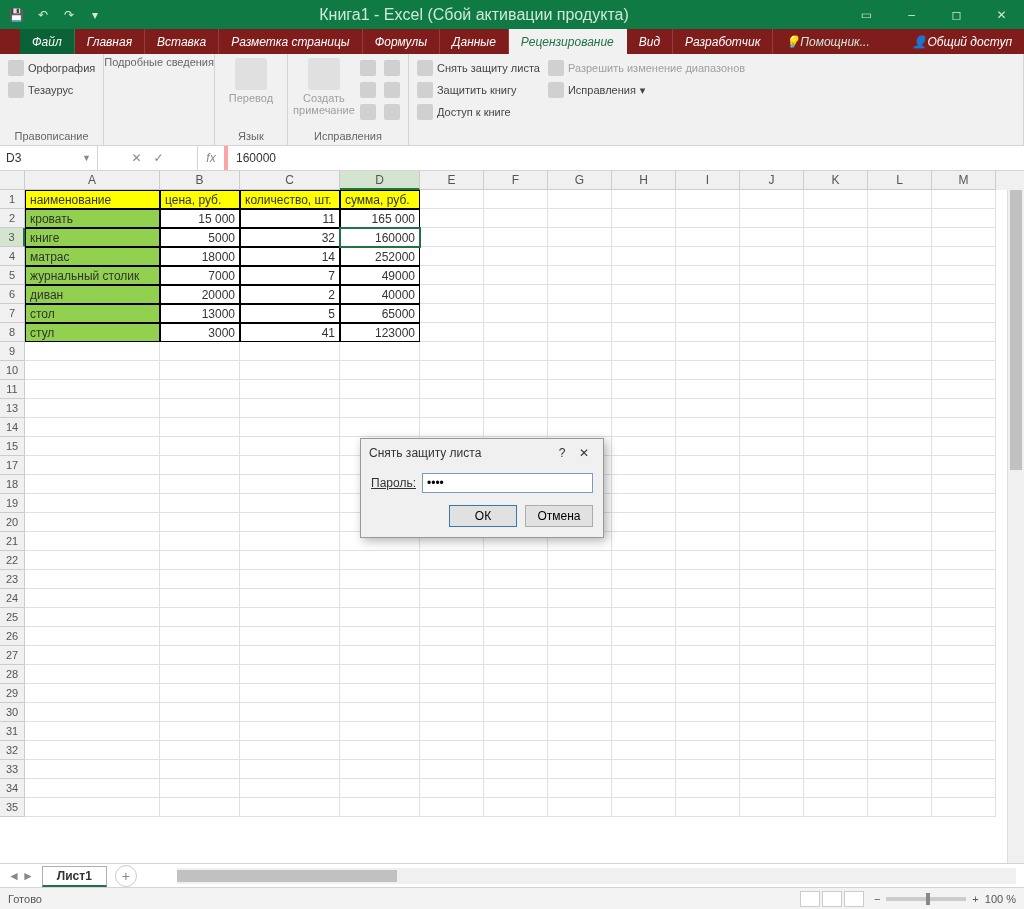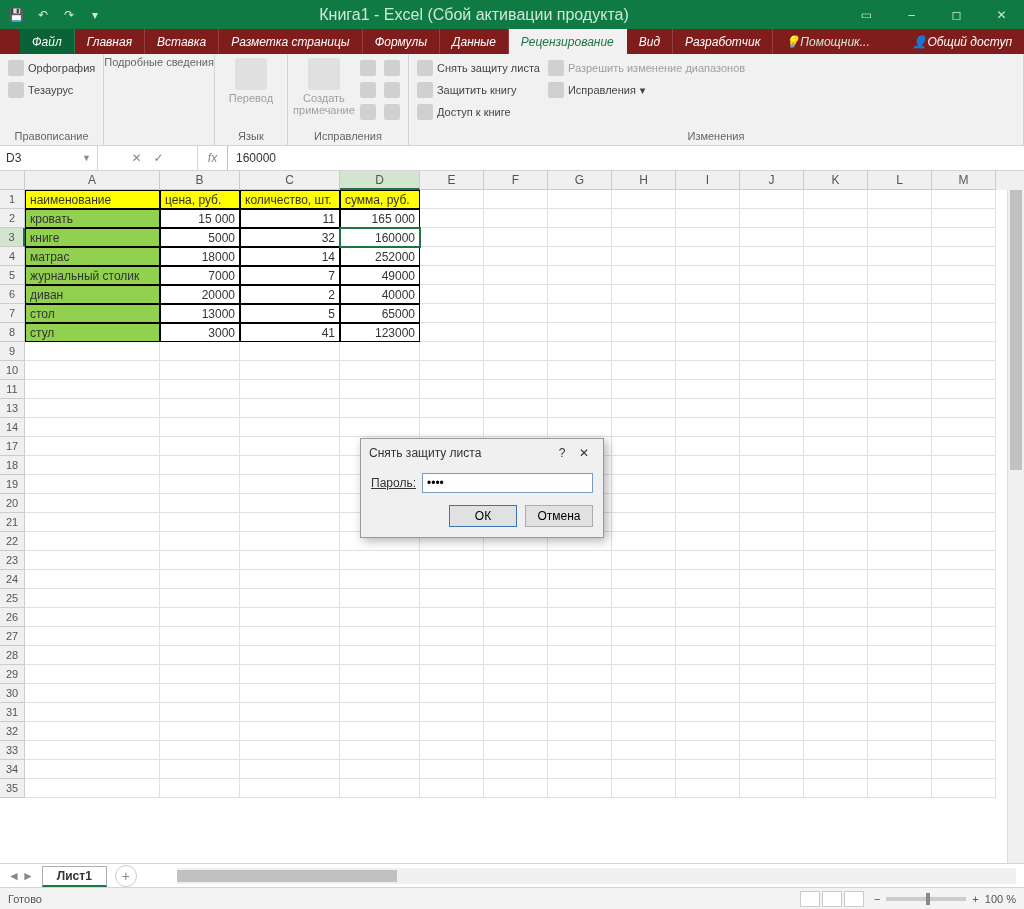--- a/index.html
+++ b/index.html
@@ -32,21 +32,21 @@
   .rbtn-sm { display: flex; align-items: center; gap: 4px; font-size: 11px; color: #444; padding: 2px 2px; white-space: nowrap; }
   .rbtn-sm.disabled { color: #a0a0a0; }
   .rbtn-sm .ico { width: 16px; height: 16px; background: #d0d0d0; border-radius: 2px; }
   .col { display: flex; flex-direction: column; gap: 2px; }
   
   
   .namebox-row { height: 25px; border-bottom: 1px solid #d4d4d4; display: flex; align-items: stretch; background: #fff; }
   .namebox { width: 98px; border-right: 1px solid #d4d4d4; padding: 0 6px; display: flex; align-items: center; font-size: 12px; }
   .namebox .dd { margin-left: auto; color: #888; font-size: 9px; }
   .fx-btns { width: 100px; border-right: 1px solid #d4d4d4; display: flex; align-items: center; justify-content: center; gap: 12px; color: #888; }
-  .fx-label { width: 30px; display: flex; align-items: center; justify-content: center; font-style: italic; color: #888; border-right: 1px solid #fca5a5; }
+  .fx-label { width: 30px; display: flex; align-items: center; justify-content: center; font-style: italic; color: #888; border-right: 4px solid #fca5a5; }
   .formula-input { flex: 1; padding: 0 8px; display: flex; align-items: center; font-size: 12px; }
   
   
   .grid-wrap { position: relative; height: 692px; overflow: hidden; background: #fff; }
   .colheads { display: flex; height: 19px; background: #f0f0f0; }
   .corner { width: 25px; border-right: 1px solid #ccc; border-bottom: 1px solid #ccc; background: #f0f0f0; }
   .ch { border-right: 1px solid #ccc; border-bottom: 1px solid #ccc; text-align: center; font-size: 12px; color: #555; line-height: 19px; background: #f0f0f0; }
   .ch.sel { background: #d3e5cf; border-bottom: 2px solid #217346; }
   .rows { position: relative; }
   .row { display: flex; height: 19px; }
@@ -204,21 +204,20 @@
           </div>
       </div>
       <div class="col">
         <div class="rbtn-sm disabled">
             <span class="ico"></span>
             <span>Разрешить изменение диапазонов</span>
           </div>
         <div class="rbtn-sm"><span class="ico"></span><span>Исправления</span> ▾</div>
       </div>
     </div>
-    <div class="group-label">Изменения</div>
   </div>
 </div>
 
 <div class="namebox-row">
   <div class="namebox">
       <span>D3</span>
       <span class="dd">▼</span>
     </div>
   <div class="fx-btns">
     <span>✕</span>
@@ -448,20 +447,36 @@
         <div class="cell " style="width: 64px;"></div>
         <div class="cell " style="width: 64px;"></div>
         <div class="cell " style="width: 64px;"></div>
         <div class="cell " style="width: 64px;"></div>
         <div class="cell " style="width: 64px;"></div>
         <div class="cell " style="width: 64px;"></div>
         <div class="cell " style="width: 64px;"></div>
         <div class="cell " style="width: 64px;"></div>
       </div>
       <div class="row">
+        <div class="rh">15</div>
+        <div class="cell " style="width: 135px;"></div>
+        <div class="cell " style="width: 80px;"></div>
+        <div class="cell " style="width: 100px;"></div>
+        <div class="cell " style="width: 80px;"></div>
+        <div class="cell " style="width: 64px;"></div>
+        <div class="cell " style="width: 64px;"></div>
+        <div class="cell " style="width: 64px;"></div>
+        <div class="cell " style="width: 64px;"></div>
+        <div class="cell " style="width: 64px;"></div>
+        <div class="cell " style="width: 64px;"></div>
+        <div class="cell " style="width: 64px;"></div>
+        <div class="cell " style="width: 64px;"></div>
+        <div class="cell " style="width: 64px;"></div>
+      </div>
+      <div class="row">
         <div class="rh">17</div>
         <div class="cell " style="width: 135px;"></div>
         <div class="cell " style="width: 80px;"></div>
         <div class="cell " style="width: 100px;"></div>
         <div class="cell " style="width: 80px;"></div>
         <div class="cell " style="width: 64px;"></div>
         <div class="cell " style="width: 64px;"></div>
         <div class="cell " style="width: 64px;"></div>
         <div class="cell " style="width: 64px;"></div>
         <div class="cell " style="width: 64px;"></div>

